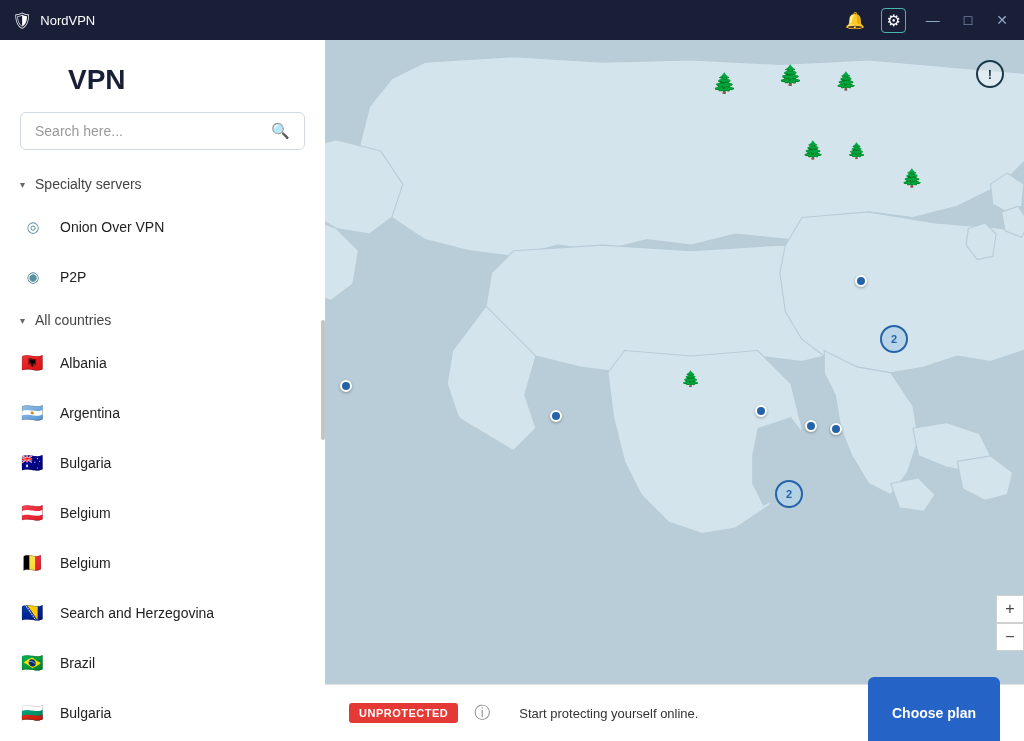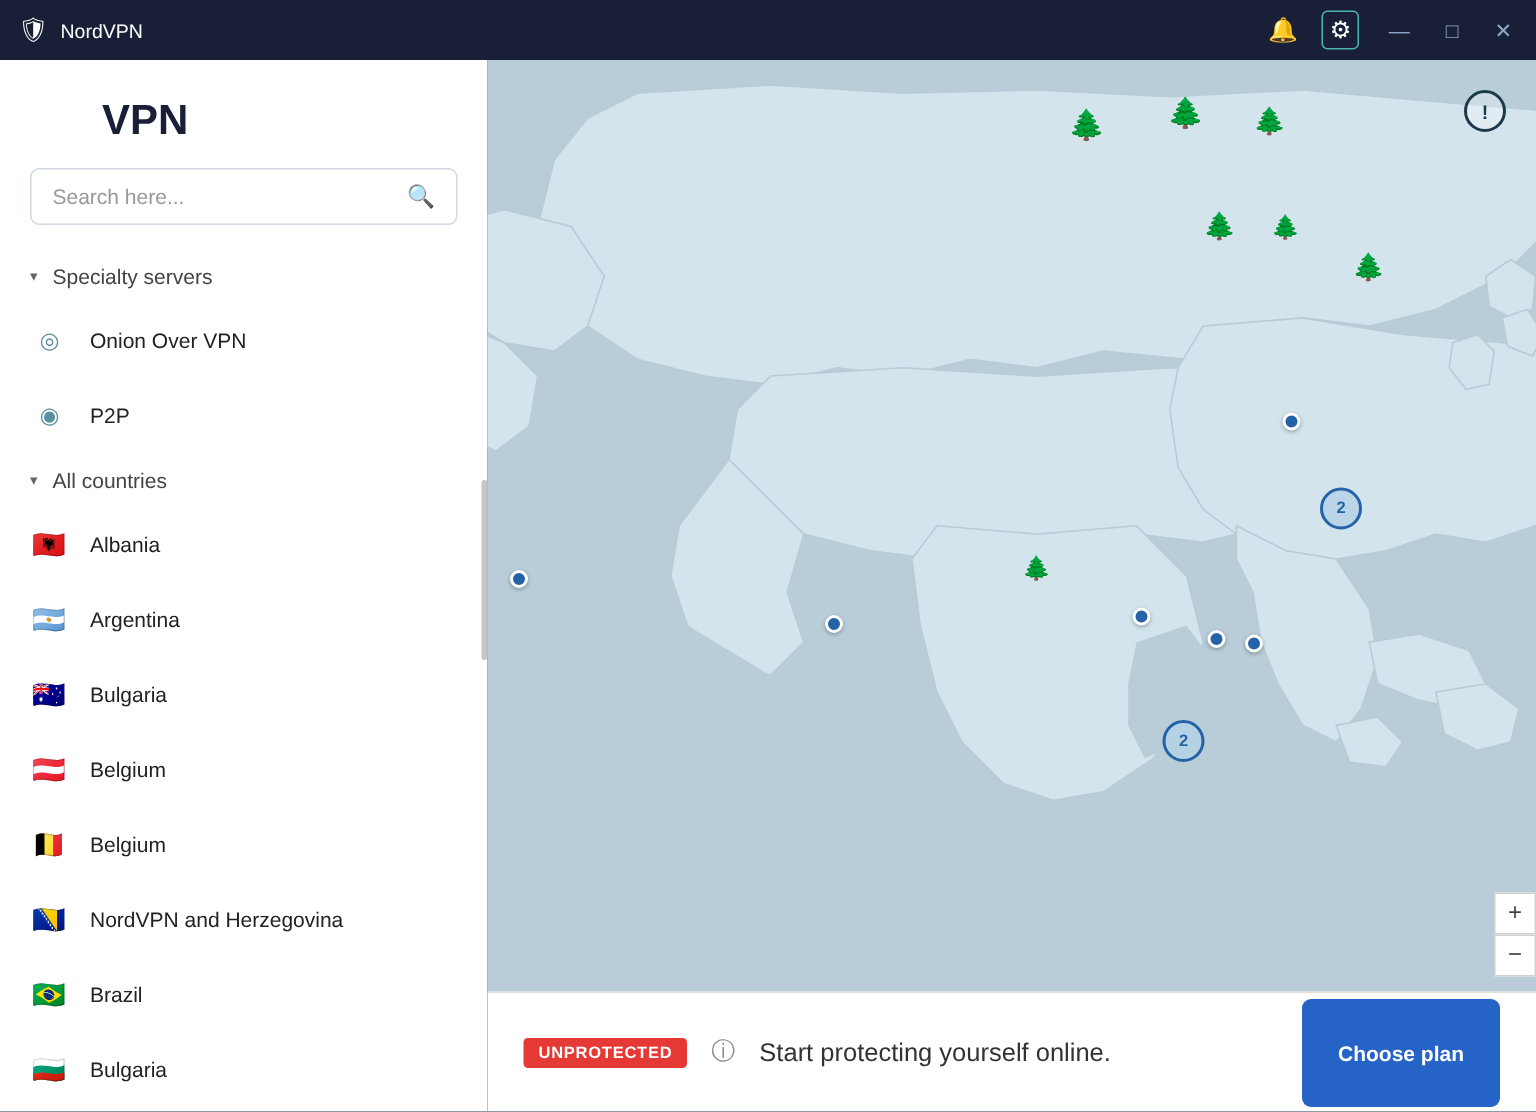--- a/index.html
+++ b/index.html
@@ -173,21 +173,21 @@
       font-weight: bold;
       color: #2563a8;
     }
 
     
     .status-bar {
       position: absolute;
       bottom: 0;
       left: 0;
       right: 0;
-      height: 80px;
+      height: 57px;
       background: white;
       display: flex;
       align-items: center;
       padding: 0 24px;
       gap: 16px;
       border-top: 1px solid #e0e0e0;
     }
     .unprotected-badge {
       background: #e53935;
       color: white;
@@ -198,23 +198,24 @@
       letter-spacing: 0.5px;
       text-transform: uppercase;
       flex-shrink: 0;
     }
     .status-info-icon {
       color: #888;
       font-size: 16px;
       cursor: pointer;
     }
     .status-text {
-      font-size: 17px;
+      font-size: 13px;
       color: #333;
       flex: 1;
+      margin-left: 13px;
     }
     .choose-plan-btn {
       background: #2563c7;
       color: white;
       border: none;
       padding: 28px 24px;
       border-radius: 6px;
       font-size: 14px;
       font-weight: 600;
       cursor: pointer;
@@ -320,21 +321,21 @@
         <div class="menu-item">
       <div class="flag-icon" style="font-size:18px;">🇦🇹</div>
       <span>Belgium</span>
     </div>
         <div class="menu-item">
       <div class="flag-icon" style="font-size:18px;">🇧🇪</div>
       <span>Belgium</span>
     </div>
         <div class="menu-item">
       <div class="flag-icon" style="font-size:18px;">🇧🇦</div>
-      <span>NordVPN and Herzegovina</span>
+      <span>Search and Herzegovina</span>
     </div>
         <div class="menu-item">
       <div class="flag-icon" style="font-size:18px;">🇧🇷</div>
       <span>Brazil</span>
     </div>
         <div class="menu-item">
       <div class="flag-icon" style="font-size:18px;">🇧🇬</div>
       <span>Bulgaria</span>
     </div>
       </div>

